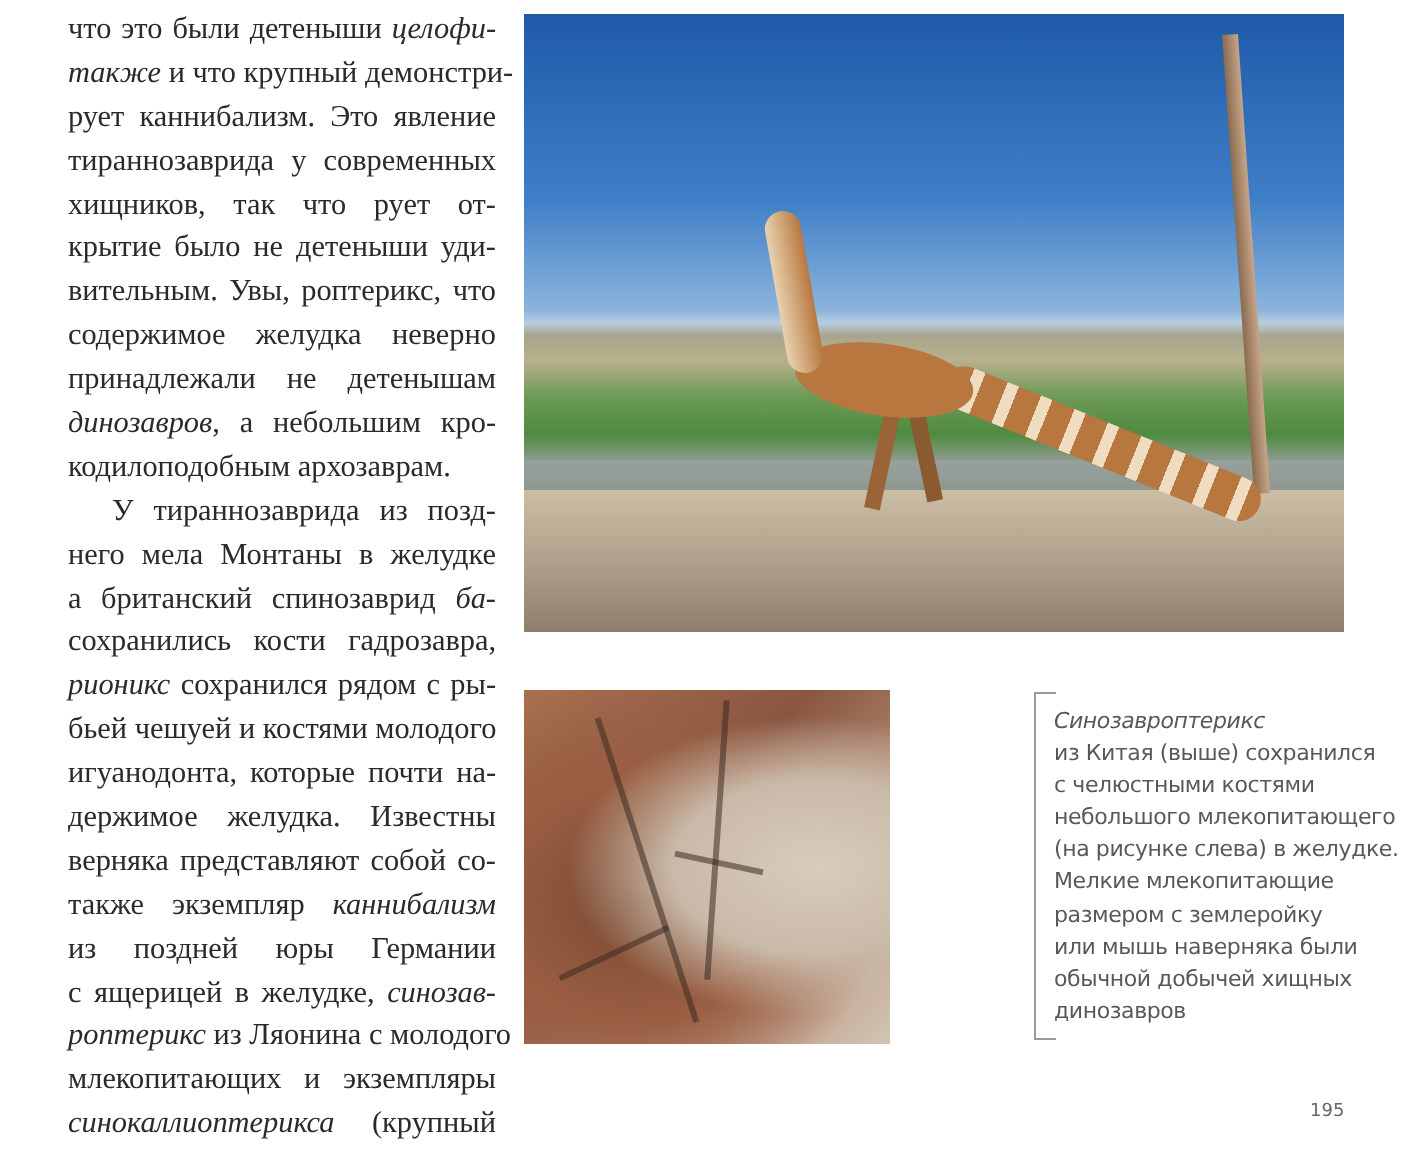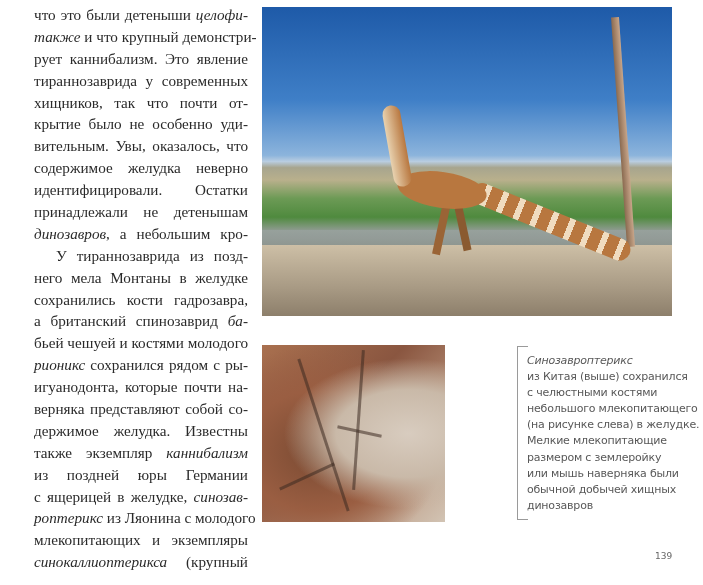--- a/index.html
+++ b/index.html
@@ -58,36 +58,36 @@
     }
   </style>
 </head>
 <body>
 
 <div class="body-text" id="body-text">
     <span class="line"><span>что это были детеныши </span><i>целофи-</i></span>
     <span class="line"><i>также</i><span> и что крупный демонстри-</span></span>
     <span class="line"><span>рует каннибализм. Это явление</span></span>
     <span class="line"><span>тираннозаврида у современных</span></span>
-    <span class="line"><span>хищников, так что почти от-</span></span>
-    <span class="line"><span>крытие было не особенно уди-</span></span>
-    <span class="line"><span>вительным. Увы, оказалось, что</span></span>
+    <span class="line"><span>хищников, так что рует от-</span></span>
+    <span class="line"><span>крытие было не детеныши уди-</span></span>
+    <span class="line"><span>вительным. Увы, роптерикс, что</span></span>
     <span class="line"><span>содержимое желудка неверно</span></span>
-    <span class="line"><span>идентифицировали. Остатки</span></span>
     <span class="line"><span>принадлежали не детенышам</span></span>
     <span class="line"><i>динозавров</i><span>, а небольшим кро-</span></span>
+    <span class="line last"><span>кодилоподобным архозаврам.</span></span>
     <span class="line indent"><span>У тираннозаврида из позд-</span></span>
     <span class="line"><span>него мела Монтаны в желудке</span></span>
+    <span class="line"><span>а британский спинозаврид </span><i>ба-</i></span>
     <span class="line"><span>сохранились кости гадрозавра,</span></span>
-    <span class="line"><span>а британский спинозаврид </span><i>ба-</i></span>
+    <span class="line"><i>рионикс</i><span> сохранился рядом с ры-</span></span>
     <span class="line"><span>бьей чешуей и костями молодого</span></span>
-    <span class="line"><i>рионикс</i><span> сохранился рядом с ры-</span></span>
     <span class="line"><span>игуанодонта, которые почти на-</span></span>
+    <span class="line"><span>держимое желудка. Известны</span></span>
     <span class="line"><span>верняка представляют собой со-</span></span>
-    <span class="line"><span>держимое желудка. Известны</span></span>
     <span class="line"><span>также экземпляр </span><i>каннибализм</i></span>
     <span class="line"><span>из поздней юры Германии</span></span>
     <span class="line"><span>с ящерицей в желудке, </span><i>синозав-</i></span>
     <span class="line"><i>роптерикс</i><span> из Ляонина с молодого</span></span>
     <span class="line"><span>млекопитающих и экземпляры</span></span>
     <span class="line"><i>синокаллиоптерикса</i><span> (крупный</span></span>
   </div>
 
 <div class="photo-main">
   <div class="water"></div>
@@ -115,13 +115,13 @@
     <span class="line">небольшого млекопитающего</span>
     <span class="line">(на рисунке слева) в желудке.</span>
     <span class="line">Мелкие млекопитающие</span>
     <span class="line">размером с землеройку</span>
     <span class="line">или мышь наверняка были</span>
     <span class="line">обычной добычей хищных</span>
     <span class="line">динозавров</span>
   </div>
 </div>
 
-<div class="page-number">139</div>
+<div class="page-number">195</div>
 
 </body></html>

